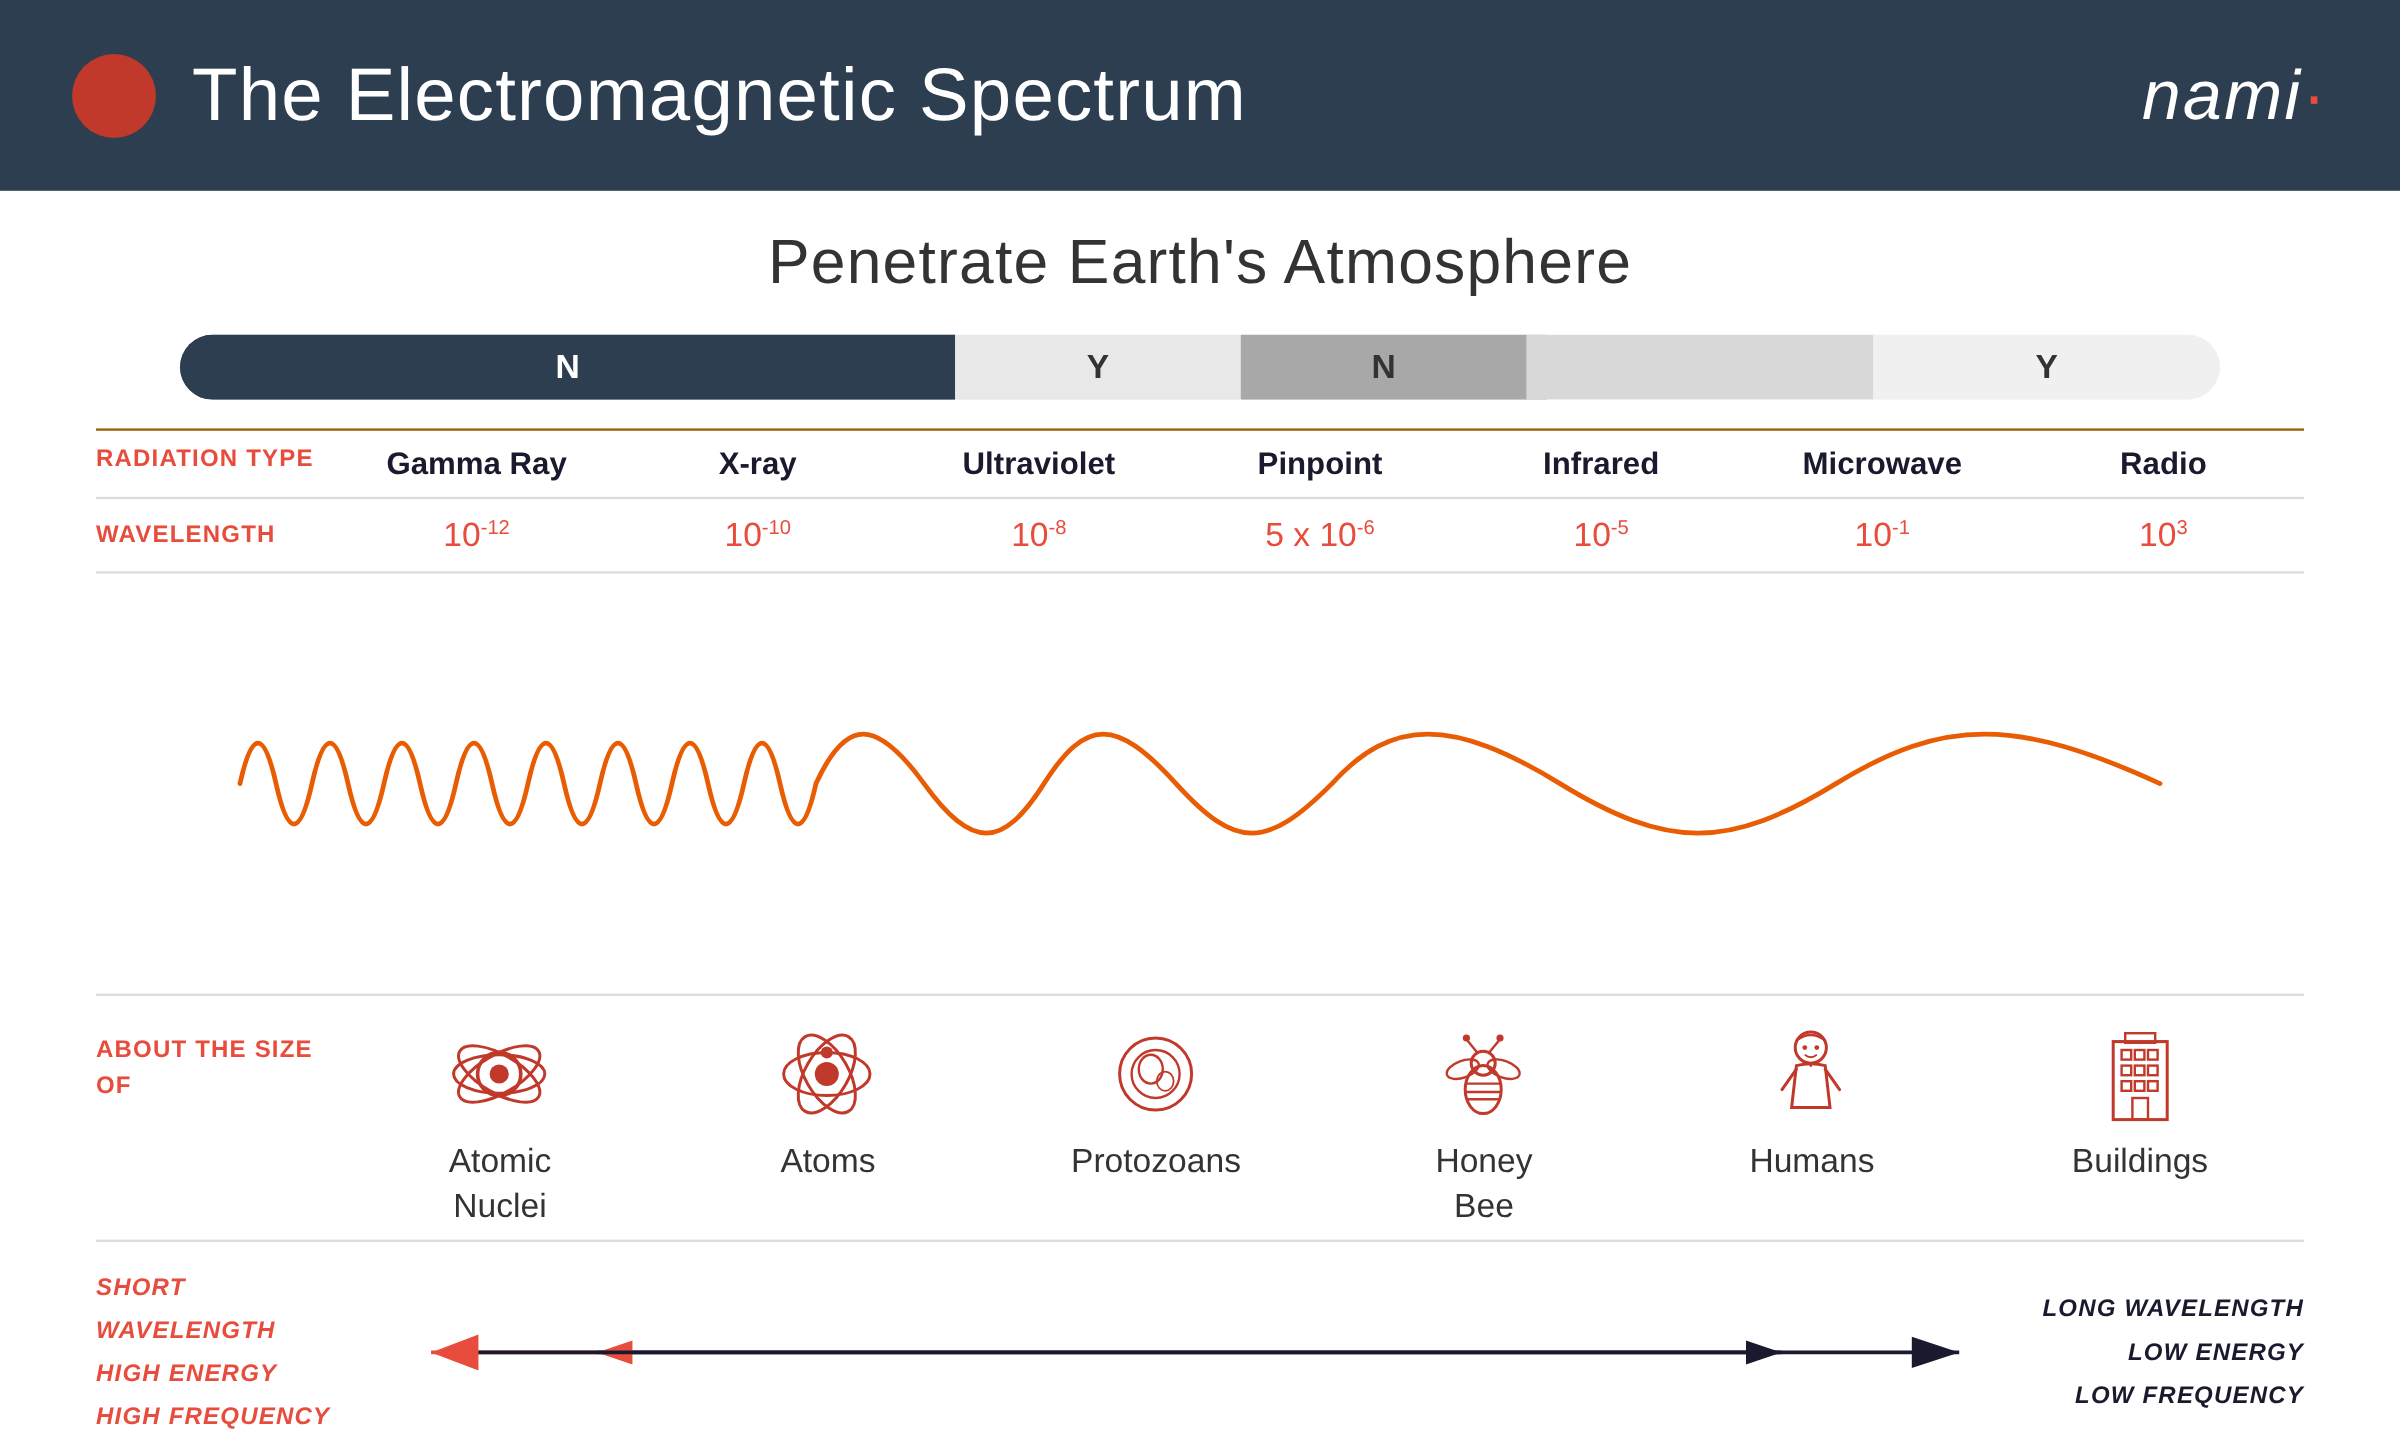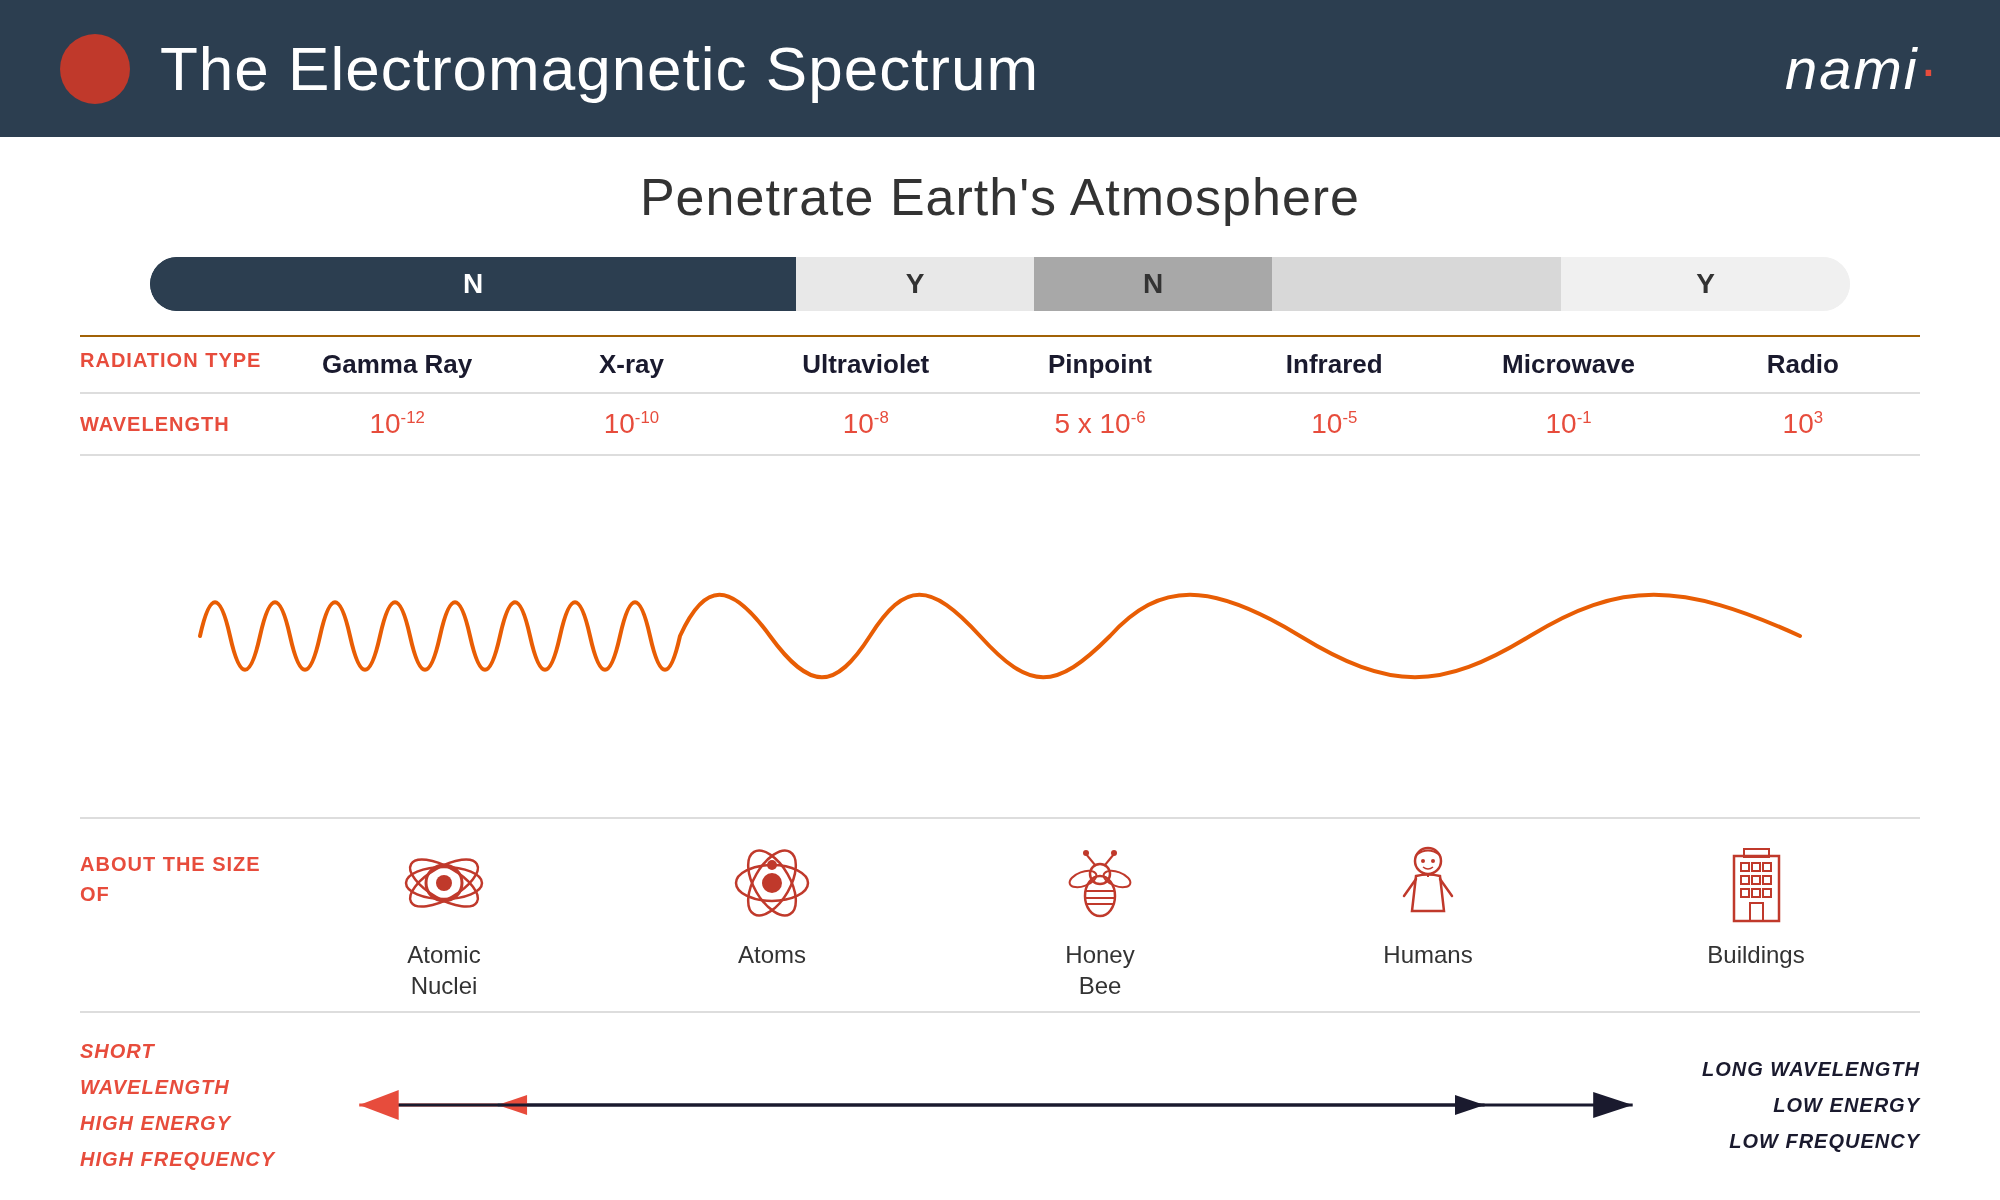--- a/index.html
+++ b/index.html
@@ -7,21 +7,21 @@
       font-family: 'Arial', sans-serif;
       background: #fff;
       width: 2000px;
       height: 1200px;
       overflow: hidden;
     }
 
     
     .header {
       background: #2c3e50;
-      height: 137px;
+      height: 159px;
       display: flex;
       align-items: center;
       justify-content: space-between;
       padding: 0 60px;
     }
     .header-left {
       display: flex;
       align-items: center;
       gap: 30px;
     }
@@ -181,21 +181,21 @@
       flex: 1;
     }
     .size-icon {
       width: 90px;
       height: 90px;
       display: flex;
       align-items: center;
       justify-content: center;
     }
     .size-label {
-      font-size: 24px;
+      font-size: 28px;
       color: #333;
       text-align: center;
       line-height: 1.3;
     }
 
     
     .arrow-row {
       display: flex;
       align-items: center;
       border-top: 2px solid #ddd;
@@ -334,20 +334,31 @@
             <ellipse cx="42" cy="42" rx="36" ry="18" fill="none" stroke="#c0392b" stroke-width="2.5"></ellipse>
             <ellipse cx="42" cy="42" rx="36" ry="18" fill="none" stroke="#c0392b" stroke-width="2.5" transform="rotate(60 42 42)"></ellipse>
             <ellipse cx="42" cy="42" rx="36" ry="18" fill="none" stroke="#c0392b" stroke-width="2.5" transform="rotate(-60 42 42)"></ellipse>
             <circle cx="42" cy="24" r="5" fill="#c0392b"></circle>
           </svg>
         </div>
         <div class="size-label">Atoms</div>
       </div>
 
 
+      <div class="size-item">
+        <div class="size-icon">
+          <svg width="85" height="85" viewBox="0 0 85 85">
+            <ellipse cx="42" cy="42" rx="30" ry="30" fill="none" stroke="#c0392b" stroke-width="2.5"></ellipse>
+            <ellipse cx="42" cy="42" rx="20" ry="20" fill="none" stroke="#c0392b" stroke-width="2"></ellipse>
+            <ellipse cx="38" cy="38" rx="10" ry="12" fill="none" stroke="#c0392b" stroke-width="2"></ellipse>
+            <ellipse cx="50" cy="48" rx="7" ry="8" fill="none" stroke="#c0392b" stroke-width="1.5"></ellipse>
+          </svg>
+        </div>
+        <div class="size-label">Protozoans</div>
+      </div>
 
 
       <div class="size-item">
         <div class="size-icon">
           <svg width="85" height="85" viewBox="0 0 85 85">
 
             <ellipse cx="42" cy="55" rx="15" ry="20" fill="none" stroke="#c0392b" stroke-width="2.5"></ellipse>
 
             <line x1="28" y1="50" x2="56" y2="50" stroke="#c0392b" stroke-width="2"></line>
             <line x1="27" y1="57" x2="57" y2="57" stroke="#c0392b" stroke-width="2"></line>

